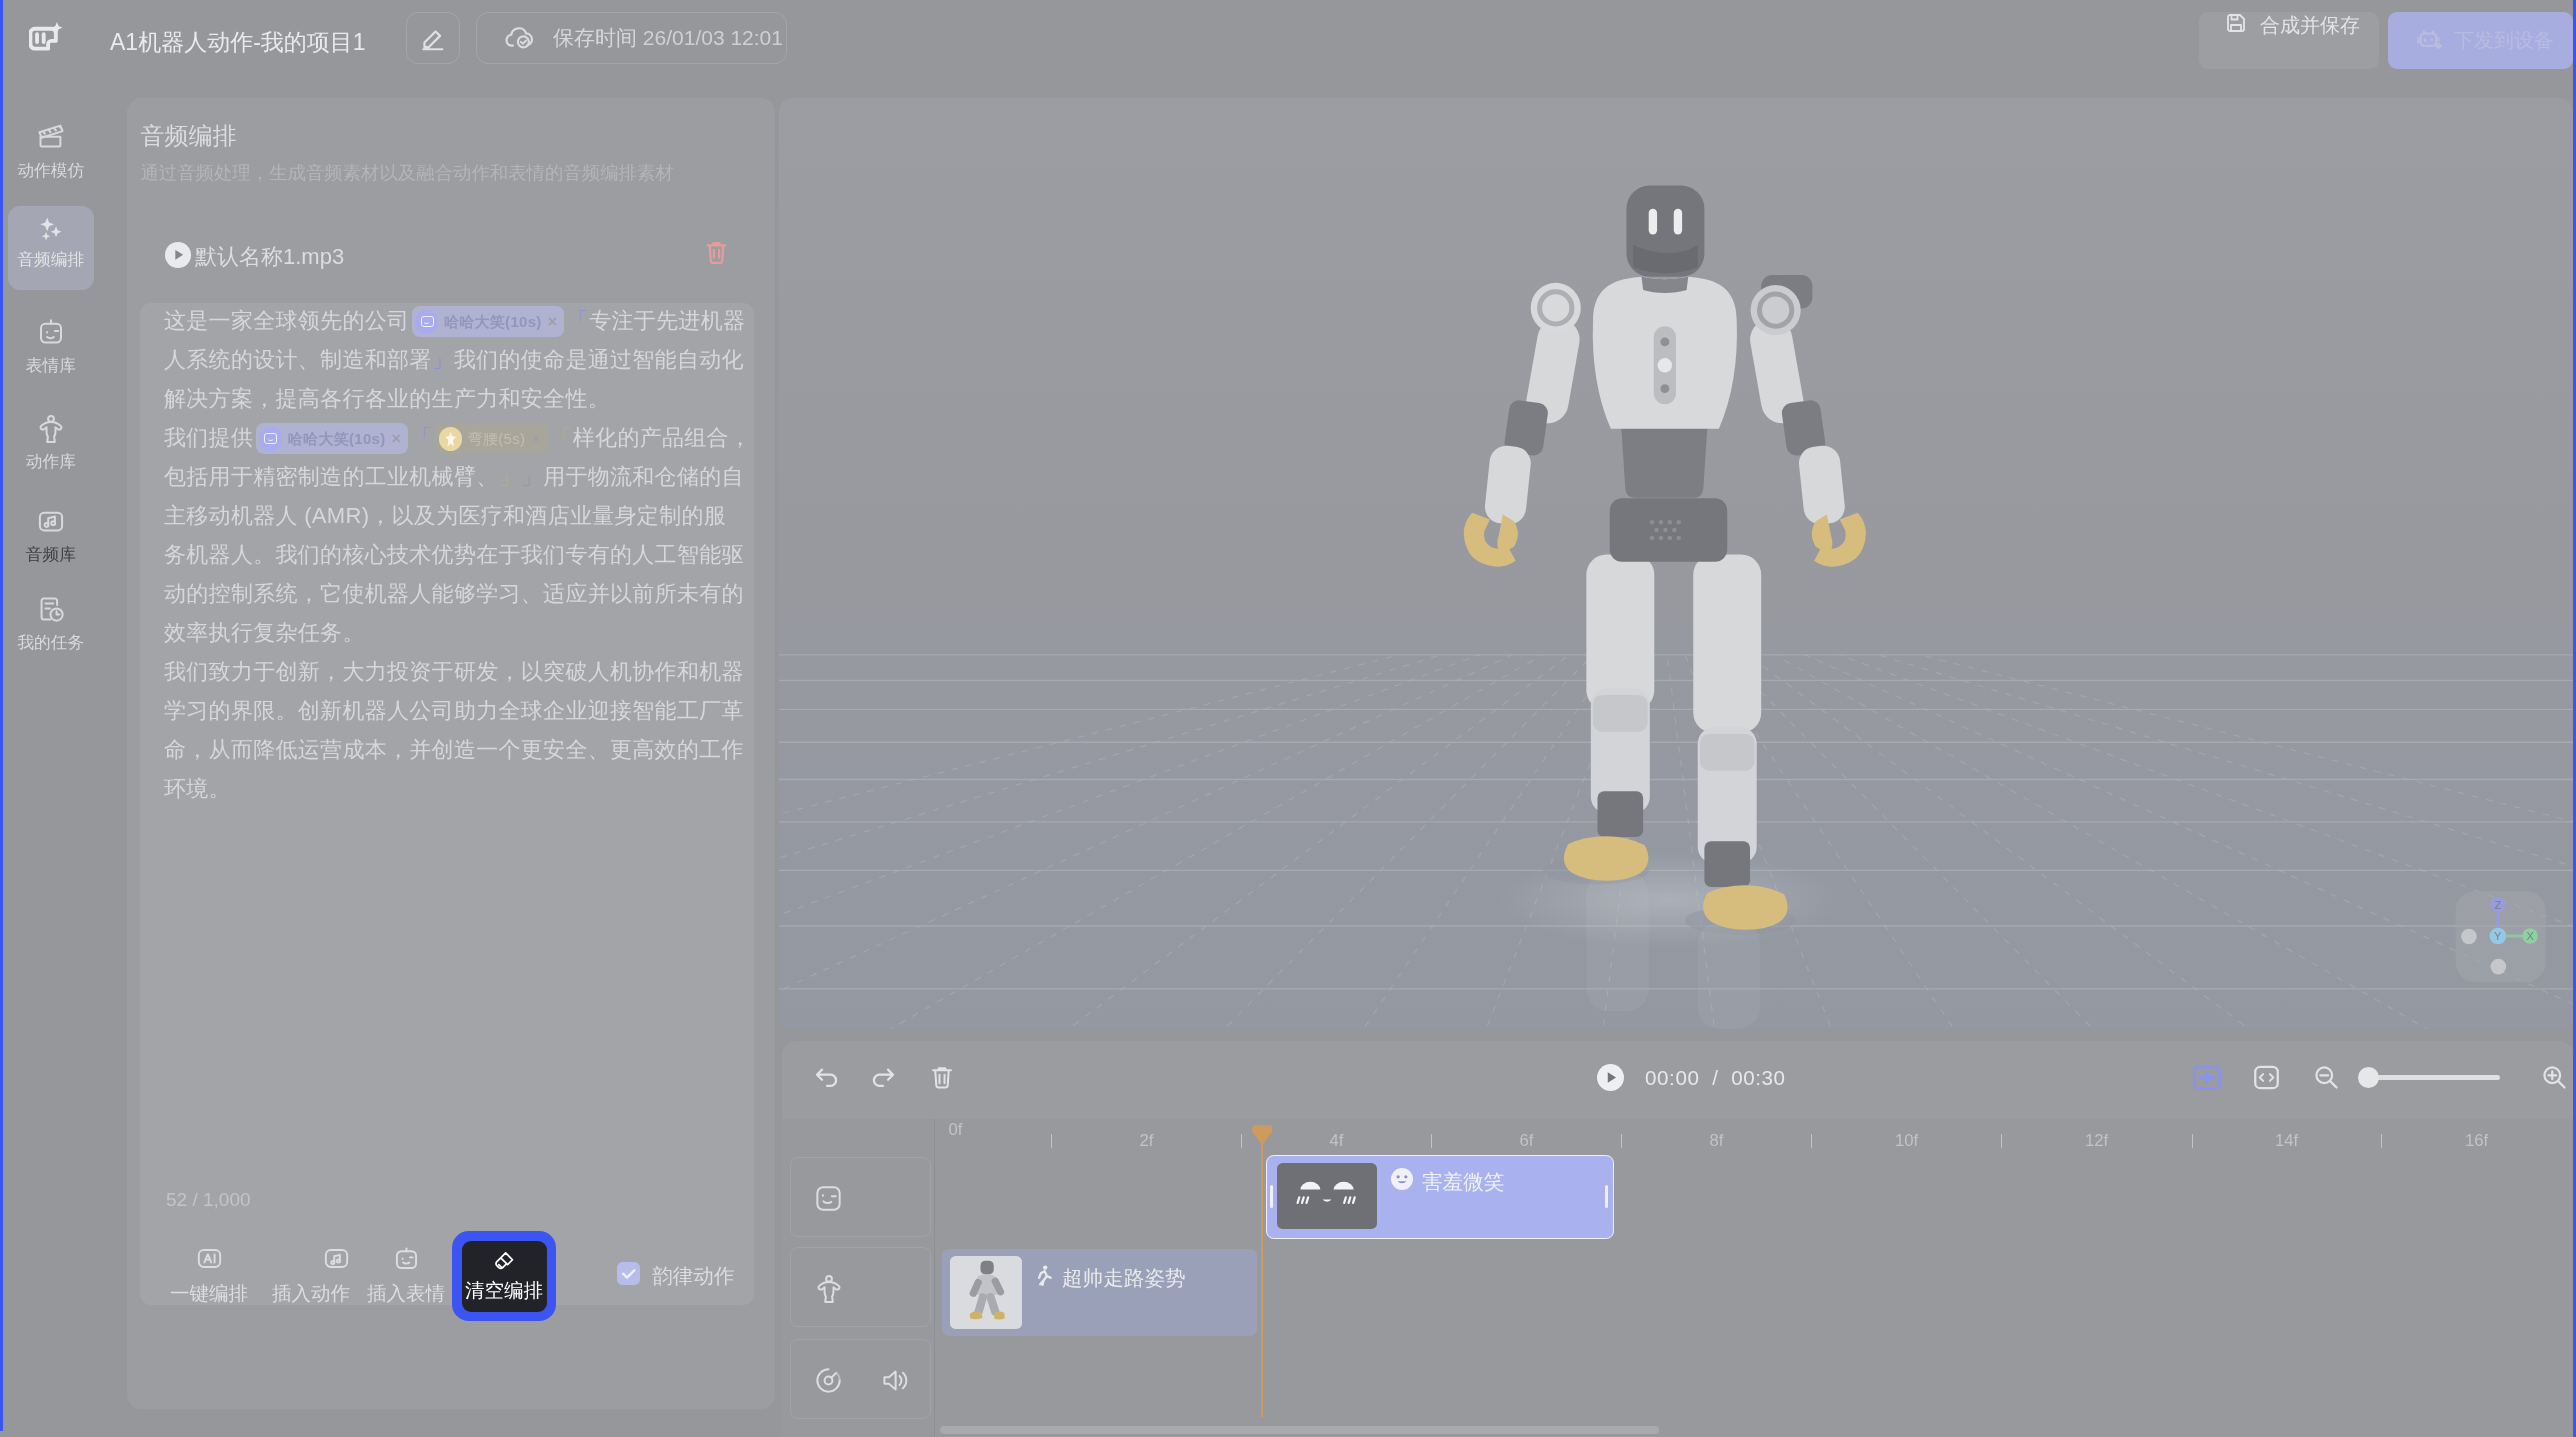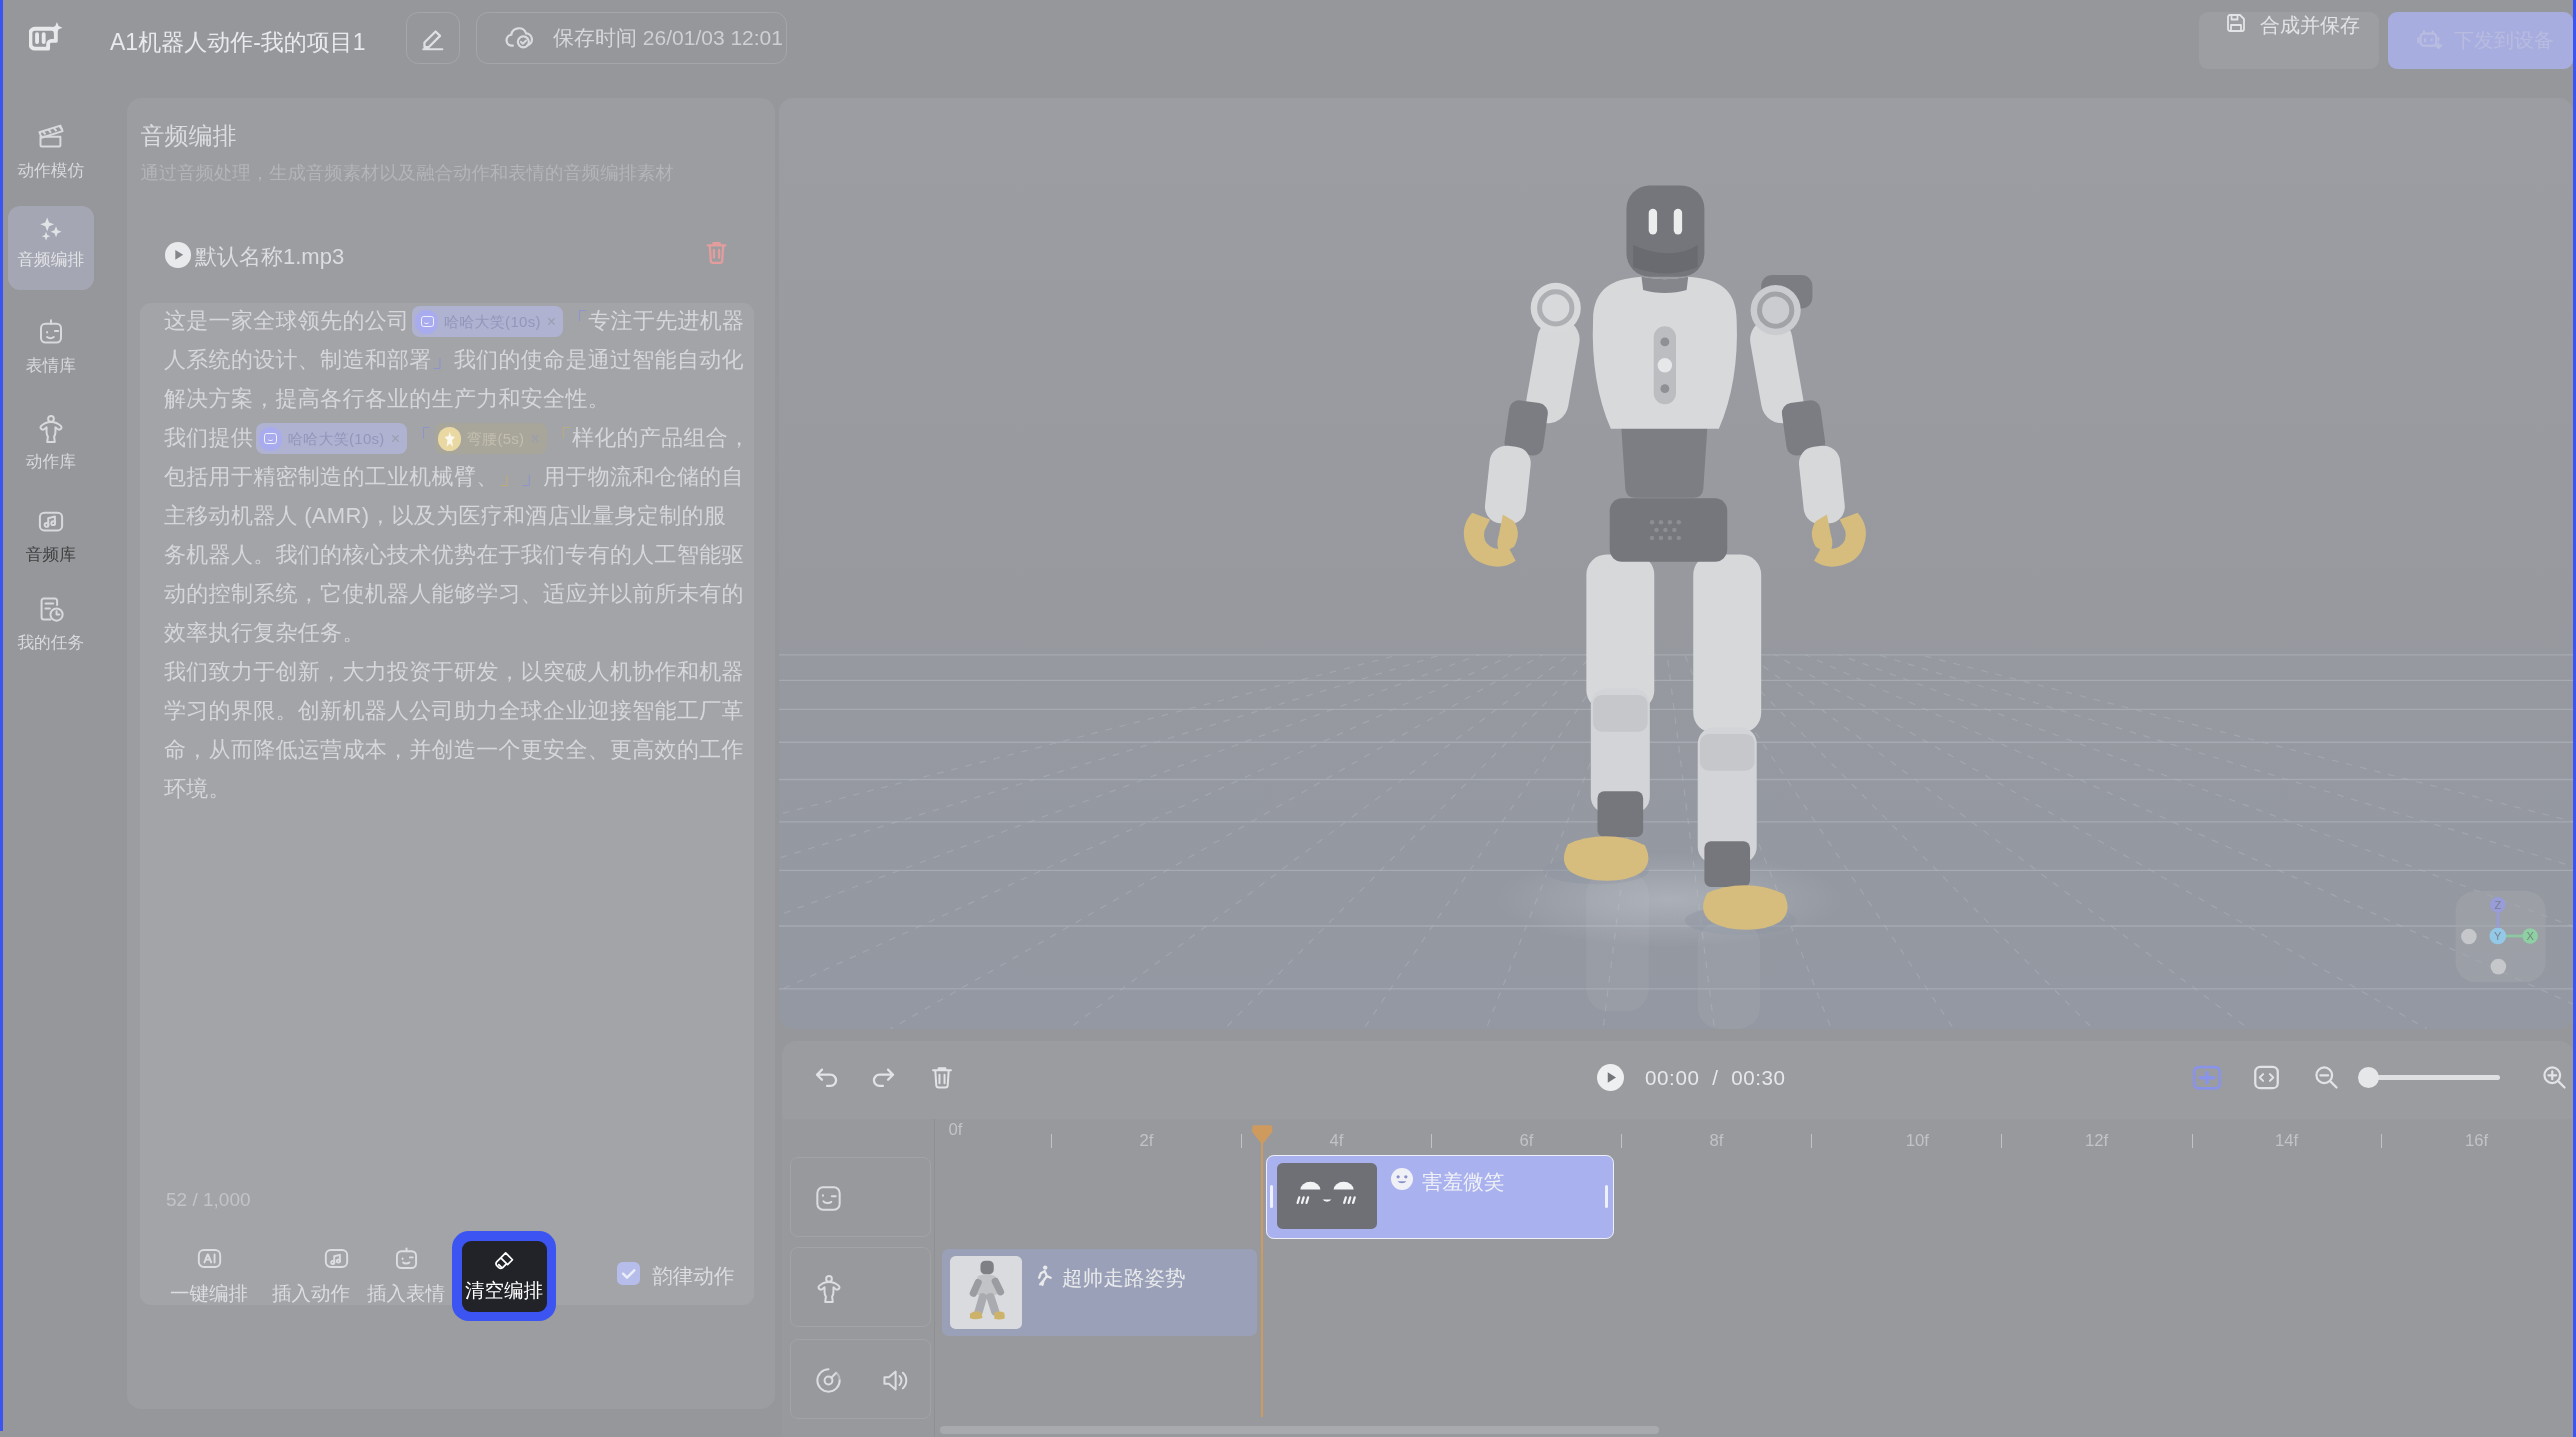--- a/index.html
+++ b/index.html
@@ -1,20 +1,20 @@
 <!DOCTYPE html>
 <html style="font-size:9px"><head>
 <meta charset="utf-8">
 <style>
   * { margin:0; padding:0; box-sizing:border-box; }
   html,body { width:2576px; height:1437px; overflow:hidden; }
   body { font-family:"Liberation Sans", sans-serif; background:#96979b; position:relative; }
   .abs { position:absolute; }
   .tagp,.tago { display:inline-flex; align-items:center; vertical-align:-5.6px; height:31px; border-radius:7.8px; padding:0 6.7px 0 2.8px; margin:0 2.8px; font-size:15px; white-space:nowrap; }
-  .tagp { background:#afb2d1; color:#9396bb; }
+  .tagp { background:#afb2d1; color:#9396bb;font-weight:bold; }
   .tago { background:#a8a59b; color:#c3beae; }
   .tico,.oico { width:23.4px; height:23.4px; border-radius:50%; margin-right:5.6px; position:relative; flex:none; }
   .tico { background:#a9abef; }
   .oico { background:#e9d8a2; }
   .tico::after { content:""; position:absolute; left:5.6px; top:6.1px; width:11px; height:9px; border:1.3px solid #eff0fa; border-radius:2.8px; }
   .tico::before { content:""; position:absolute; left:9px; top:11px; width:5px; height:2.2px; border-bottom:1.2px solid #eff0fa; border-radius:0 0 2.2px 2.2px; z-index:2; }
   .oico::after { content:""; position:absolute; left:6.7px; top:4.5px; width:10.6px; height:15px; background:#fbf7ec; clip-path:polygon(50% 0,62% 28%,100% 35%,72% 55%,80% 100%,50% 78%,20% 100%,28% 55%,0 35%,38% 28%); }
   .tx { margin-left:6.1px; color:#9b9eae; font-size:16px; }
   .q { color:#8a8fd6; }
   .qy { color:#c4ad72; }
@@ -355,21 +355,21 @@
       <div class="abs" style="left:151px;top:1px;width:45px;text-align:center;">0f</div>
       <div class="abs" style="left:269px;top:14.5px;width:1.4px;height:14.5px;background:#c2c3c6;"></div>
       <div class="abs" style="left:342px;top:12.2px;width:45px;text-align:center;">2f</div>
       <div class="abs" style="left:459px;top:14.5px;width:1.4px;height:14.5px;background:#c2c3c6;"></div>
       <div class="abs" style="left:532px;top:12.2px;width:45px;text-align:center;">4f</div>
       <div class="abs" style="left:649px;top:14.5px;width:1.4px;height:14.5px;background:#c2c3c6;"></div>
       <div class="abs" style="left:722px;top:12.2px;width:45px;text-align:center;">6f</div>
       <div class="abs" style="left:839px;top:14.5px;width:1.4px;height:14.5px;background:#c2c3c6;"></div>
       <div class="abs" style="left:912px;top:12.2px;width:45px;text-align:center;">8f</div>
       <div class="abs" style="left:1029px;top:14.5px;width:1.4px;height:14.5px;background:#c2c3c6;"></div>
-      <div class="abs" style="left:1102px;top:12.2px;width:45px;text-align:right;">10f</div>
+      <div class="abs" style="left:1102px;top:12.2px;width:45px;text-align:center;">10f</div>
       <div class="abs" style="left:1219px;top:14.5px;width:1.4px;height:14.5px;background:#c2c3c6;"></div>
       <div class="abs" style="left:1292px;top:12.2px;width:45px;text-align:center;">12f</div>
       <div class="abs" style="left:1410px;top:14.5px;width:1.4px;height:14.5px;background:#c2c3c6;"></div>
       <div class="abs" style="left:1482px;top:12.2px;width:45px;text-align:center;">14f</div>
       <div class="abs" style="left:1599px;top:14.5px;width:1.4px;height:14.5px;background:#c2c3c6;"></div>
       <div class="abs" style="left:1672px;top:12.2px;width:45px;text-align:center;">16f</div>
     </div>
 
   <div class="abs" style="left:152px;top:78px;width:1.1px;height:318px;background:#8f9094;"></div>
   <div class="abs" style="left:7.8px;top:116px;width:141px;height:80px;border:1.1px solid #a2a3a7;border-radius:7.8px;">

